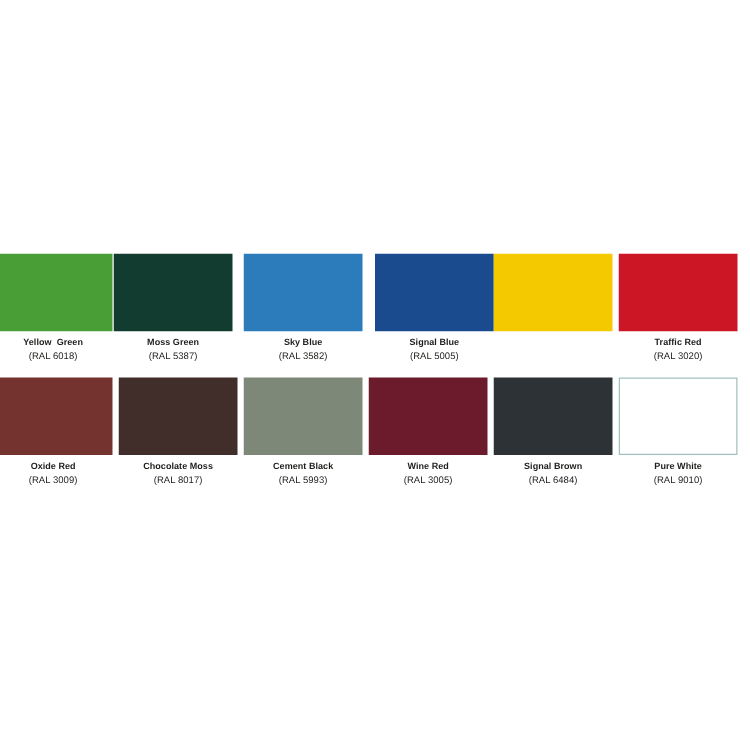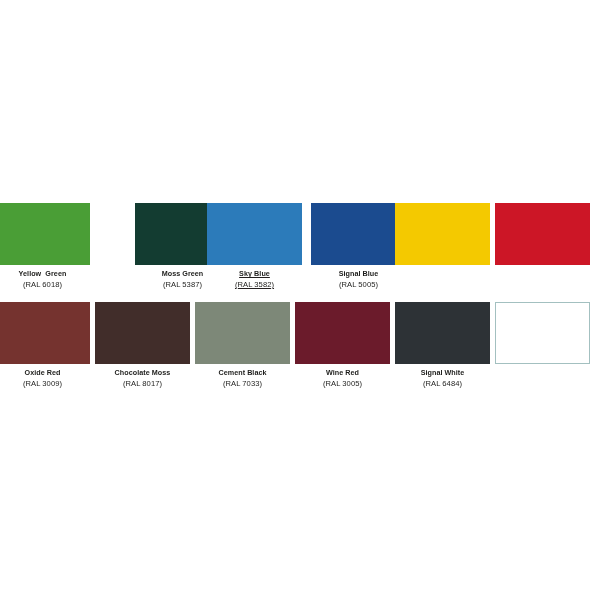--- a/index.html
+++ b/index.html
@@ -86,46 +86,50 @@
 <div id="colour-chart">
   <div class="swatch-grid">
       <div class="swatch-row">
         <div class="swatch-cell" style="left: 0px;">
           <div class="swatch-chip" style="background: rgb(74, 158, 54);"></div>
           <div class="swatch-caption">
             <span class="swatch-name">Yellow  Green</span>
             <span class="swatch-code">(RAL 6018)</span>
           </div>
         </div>
-        <div class="swatch-cell" style="left: 108px; padding-left: 32px;">
+        <div class="swatch-cell" style="left: 96px;">
           <div class="swatch-chip" style="background: rgb(19, 60, 49);"></div>
           <div class="swatch-caption">
             <span class="swatch-name">Moss Green</span>
             <span class="swatch-code">(RAL 5387)</span>
           </div>
         </div>
-        <div class="swatch-cell" style="left: 212px; text-decoration: underline;">
+        <div class="swatch-cell" style="left: 200px;">
           <div class="swatch-chip" style="background: rgb(44, 123, 186);"></div>
           <div class="swatch-caption">
             <span class="swatch-name">Sky Blue</span>
             <span class="swatch-code">(RAL 3582)</span>
           </div>
         </div>
-        <div class="swatch-cell" style="left: 316px;">
+        <div class="swatch-cell" style="left: 305px;">
           <div class="swatch-chip" style="background: rgb(27, 75, 143);"></div>
           <div class="swatch-caption">
             <span class="swatch-name">Signal Blue</span>
             <span class="swatch-code">(RAL 5005)</span>
           </div>
         </div>
         <div class="swatch-cell" style="left: 400px;">
           <div class="swatch-chip" style="background: rgb(244, 201, 0);"></div>
         </div>
         <div class="swatch-cell" style="left: 500px;">
           <div class="swatch-chip" style="background: rgb(204, 22, 38);"></div>
+          <div class="swatch-caption">
+            <span class="swatch-name">Traffic Red</span>
+            <span class="swatch-code">(RAL 3020)</span>
+          </div>
         </div>
       </div>
       <div class="swatch-row">
         <div class="swatch-cell" style="left: 0px;">
           <div class="swatch-chip" style="background: rgb(117, 51, 47);"></div>
           <div class="swatch-caption">
             <span class="swatch-name">Oxide Red</span>
             <span class="swatch-code">(RAL 3009)</span>
           </div>
         </div>
@@ -133,35 +137,39 @@
           <div class="swatch-chip" style="background: rgb(65, 45, 42);"></div>
           <div class="swatch-caption">
             <span class="swatch-name">Chocolate Moss</span>
             <span class="swatch-code">(RAL 8017)</span>
           </div>
         </div>
         <div class="swatch-cell" style="left: 200px;">
           <div class="swatch-chip" style="background: rgb(125, 136, 120);"></div>
           <div class="swatch-caption">
             <span class="swatch-name">Cement Black</span>
-            <span class="swatch-code">(RAL 7033)</span>
+            <span class="swatch-code">(RAL 5993)</span>
           </div>
         </div>
         <div class="swatch-cell" style="left: 300px;">
           <div class="swatch-chip" style="background: rgb(107, 27, 43);"></div>
           <div class="swatch-caption">
             <span class="swatch-name">Wine Red</span>
             <span class="swatch-code">(RAL 3005)</span>
           </div>
         </div>
         <div class="swatch-cell" style="left: 400px;">
           <div class="swatch-chip" style="background: rgb(45, 50, 54);"></div>
           <div class="swatch-caption">
-            <span class="swatch-name">Signal White</span>
+            <span class="swatch-name">Signal Brown</span>
             <span class="swatch-code">(RAL 6484)</span>
           </div>
         </div>
         <div class="swatch-cell" style="left: 500px;">
           <div class="swatch-chip bordered" style="background: rgb(255, 255, 255);"></div>
+          <div class="swatch-caption">
+            <span class="swatch-name">Pure White</span>
+            <span class="swatch-code">(RAL 9010)</span>
+          </div>
         </div>
       </div>
     </div>
 </div>
 
 </body></html>

